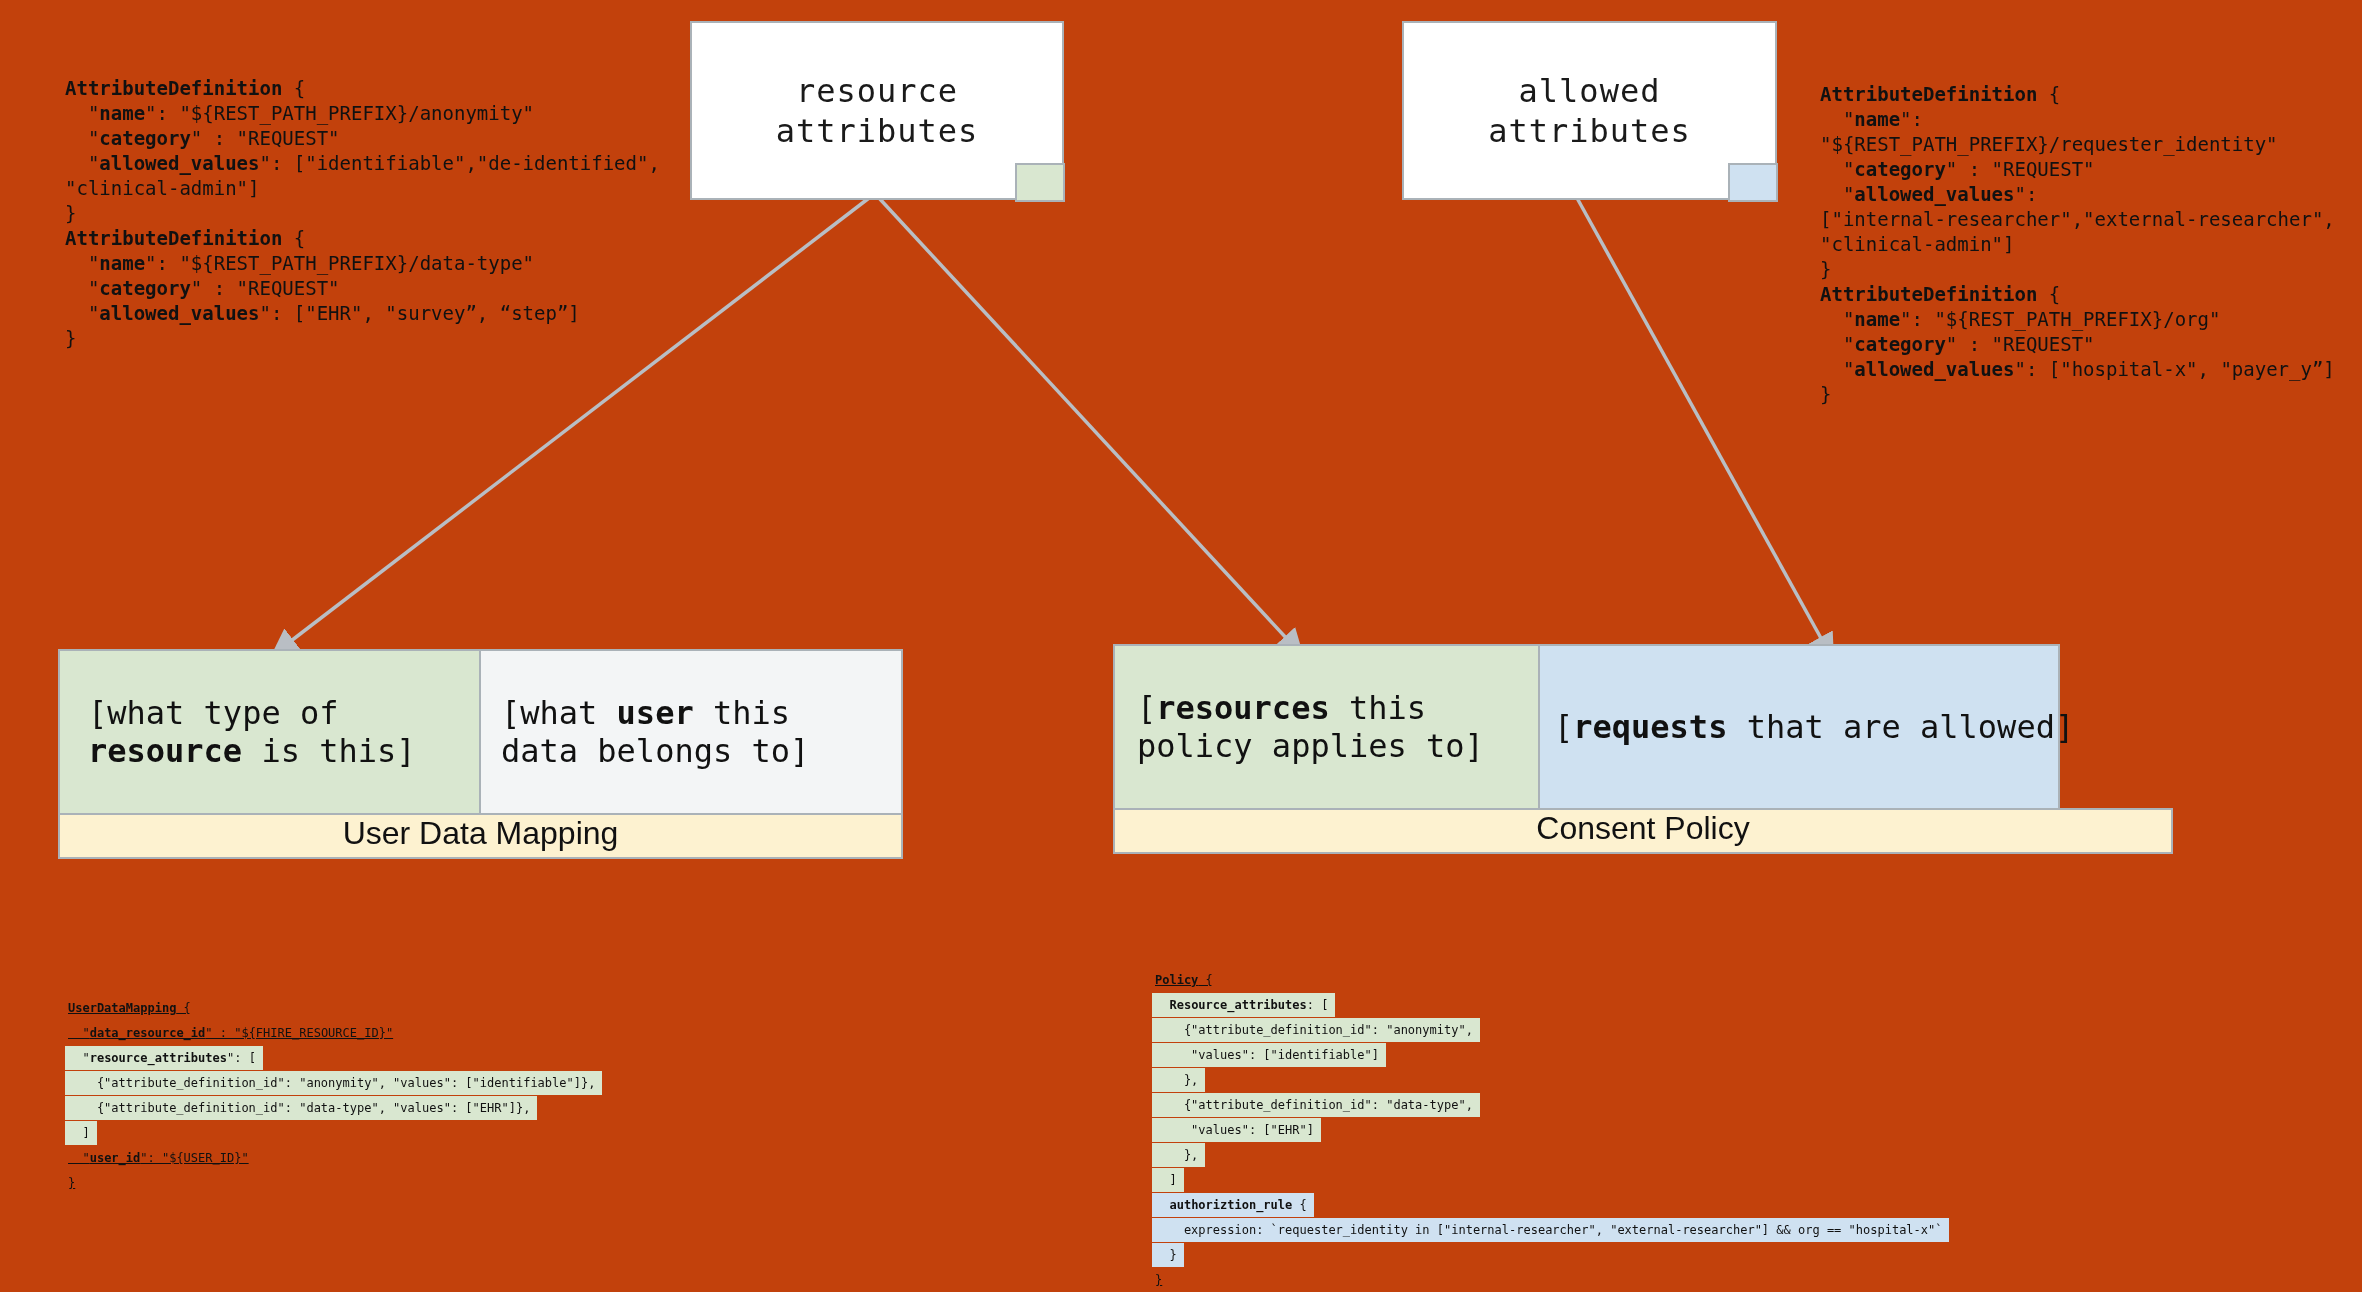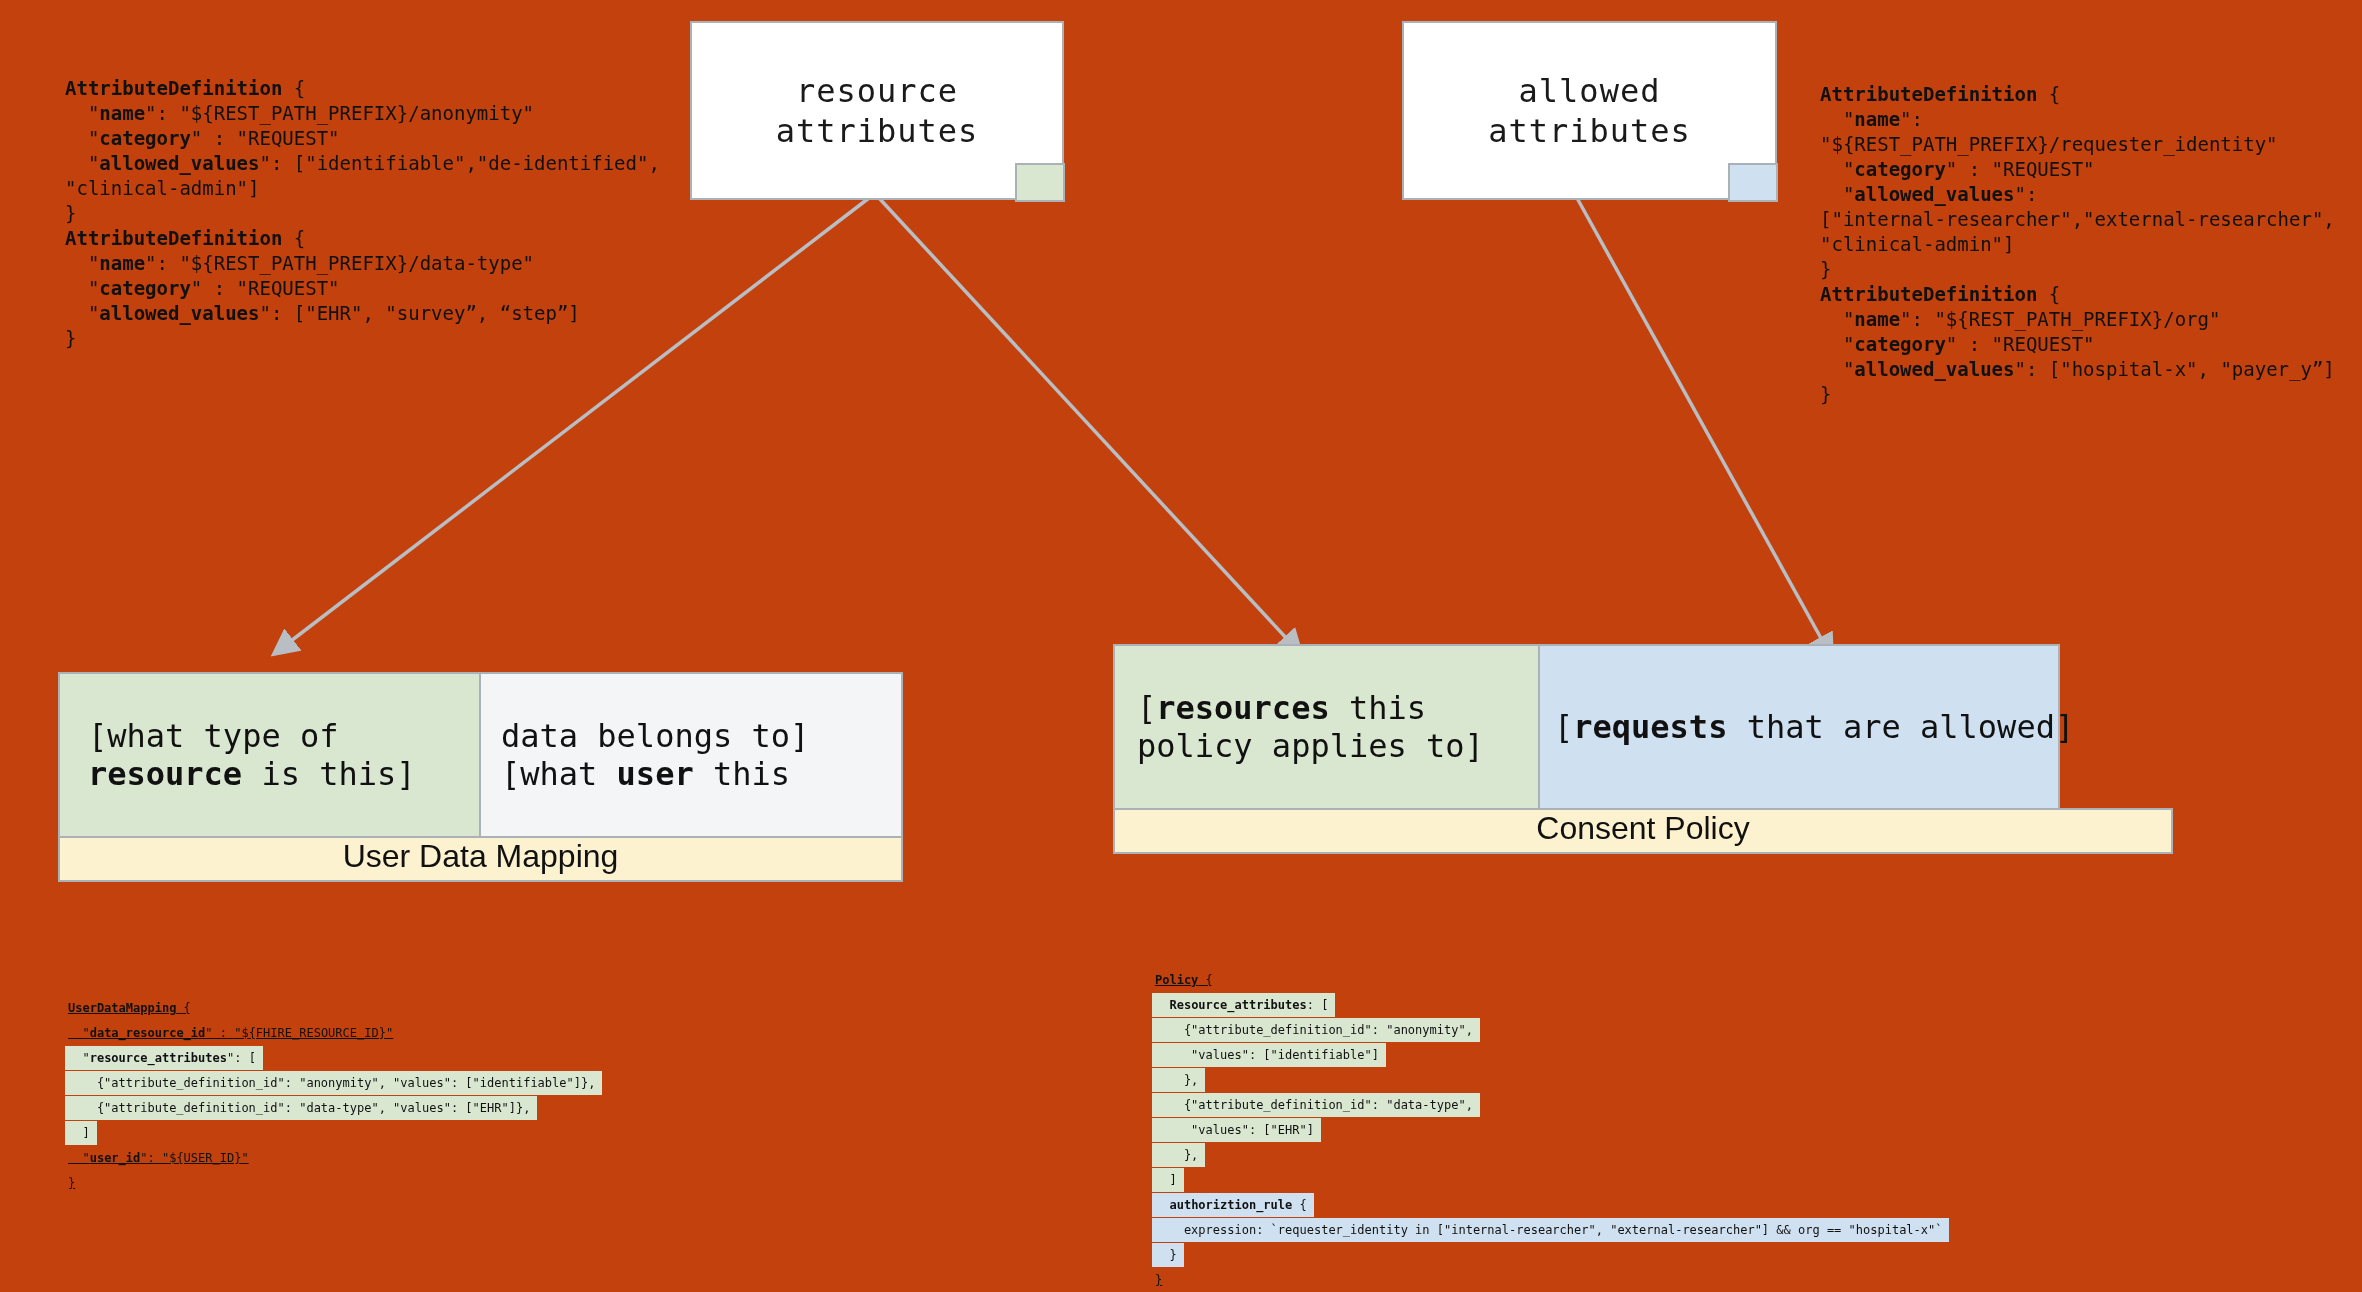--- a/index.html
+++ b/index.html
@@ -81,29 +81,29 @@
   <div class="topbox" style="left:1402px;top:21px;width:371px;height:175px;">
     <div class="boxtitle">
       <div>allowed</div>
       <div>attributes</div>
     </div>
     <div class="corner blue"></div>
   </div>
 
   <div class="code code-lg" style="left:1820px;top:82px;"><div class="cline"><b>AttributeDefinition</b><span> {</span></div><div class="cline"><span>  "</span><b>name</b><span>":</span></div><div class="cline"><span>"${REST_PATH_PREFIX}/requester_identity"</span></div><div class="cline"><span>  "</span><b>category</b><span>" : "REQUEST"</span></div><div class="cline"><span>  "</span><b>allowed_values</b><span>":</span></div><div class="cline"><span>["internal-researcher","external-researcher",</span></div><div class="cline"><span>"clinical-admin"]</span></div><div class="cline"><span>}</span></div><div class="cline"><b>AttributeDefinition</b><span> {</span></div><div class="cline"><span>  "</span><b>name</b><span>": "${REST_PATH_PREFIX}/org"</span></div><div class="cline"><span>  "</span><b>category</b><span>" : "REQUEST"</span></div><div class="cline"><span>  "</span><b>allowed_values</b><span>": ["hospital-x", "payer_y”]</span></div><div class="cline"><span>}</span></div></div>
 
-  <div class="block" style="left:58px;top:672px;width:845px;">
+  <div class="block" style="left:58px;top:649px;width:845px;">
     <div class="cellrow">
       <div class="cell green" style="width:423px;padding-left:28px;">
           <div class="cline"><span>[what type of</span></div>
           <div class="cline"><b>resource</b><span> is this]</span></div>
         </div>
       <div class="cell white" style="width:424px;margin-left:-2px;padding-left:20px;">
+          <div class="cline"><span>[what </span><b>user</b><span> this</span></div>
           <div class="cline"><span>data belongs to]</span></div>
-          <div class="cline"><span>[what </span><b>user</b><span> this</span></div>
         </div>
     </div>
     <div class="titlebar">
       <span>User Data Mapping</span>
     </div>
   </div>
 
   <div class="block" style="left:1113px;top:644px;width:1060px;">
     <div class="cellrow">
       <div class="cell green" style="width:427px;padding-left:22px;">

